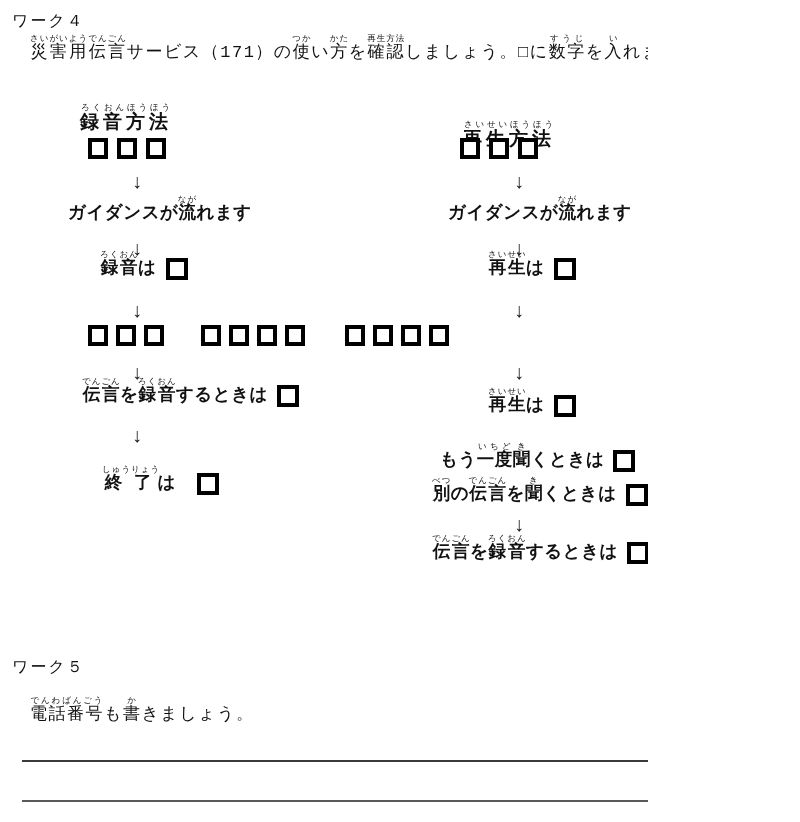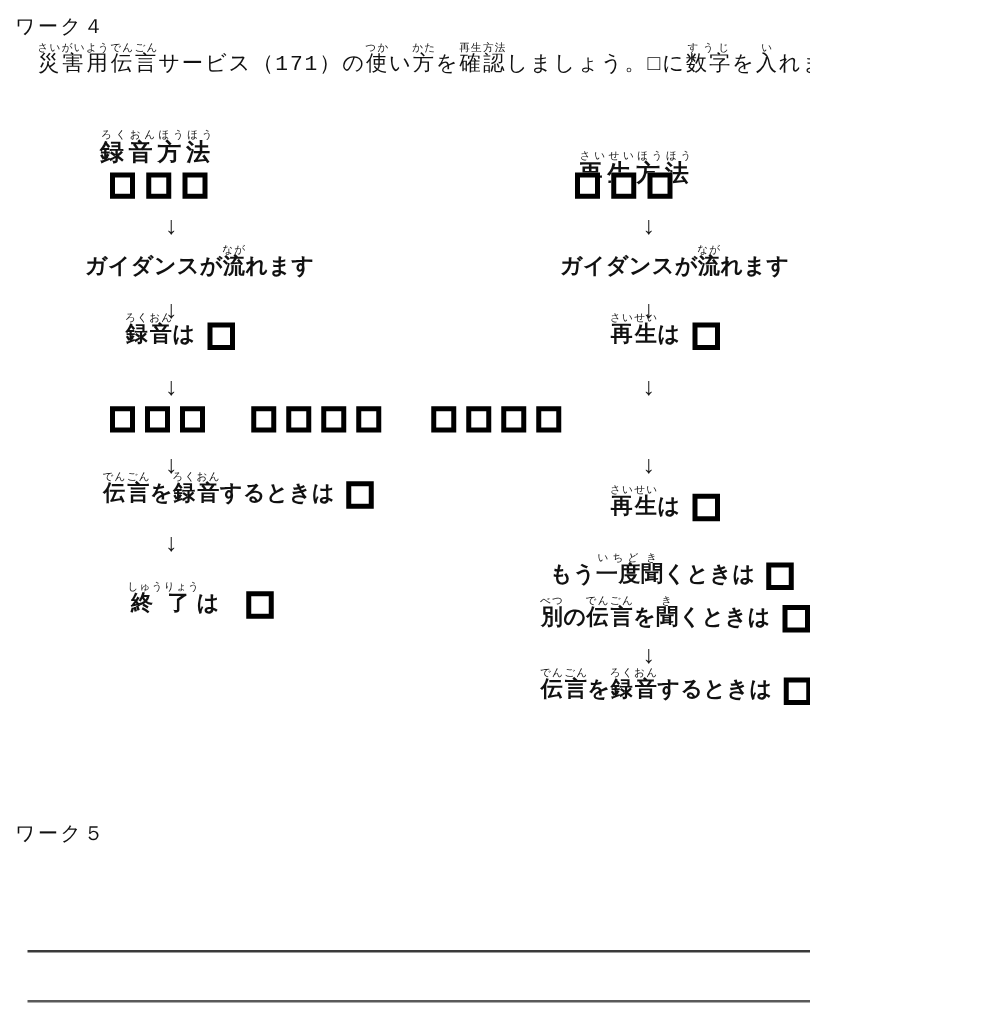--- a/index.html
+++ b/index.html
@@ -157,17 +157,18 @@
 
   <div class="abs flow" id="r-other">
     <span><ruby>別<rt>べつ</rt></ruby>の<ruby>伝言<rt>でんごん</rt></ruby>を<ruby>聞<rt>き</rt></ruby>くときは</span><span class="inline-box"></span>
   </div>
 
   <div class="abs flow" id="r-msg">
     <span><ruby>伝言<rt>でんごん</rt></ruby>を<ruby>録音<rt>ろくおん</rt></ruby>するときは</span><span class="inline-box"></span>
   </div>
 
   <div class="abs worktitle" id="w5-title">ワーク５</div>
+  <div class="abs instr" id="w5-line2"><ruby>電話番号<rt>でんわばんごう</rt></ruby>も<ruby>書<rt>か</rt></ruby>きましょう。</div>
 
   <div class="abs ansline" id="ans1"></div>
   <div class="abs ansline lighter" id="ans2"></div>
 
 </div>
 
 </body></html>

